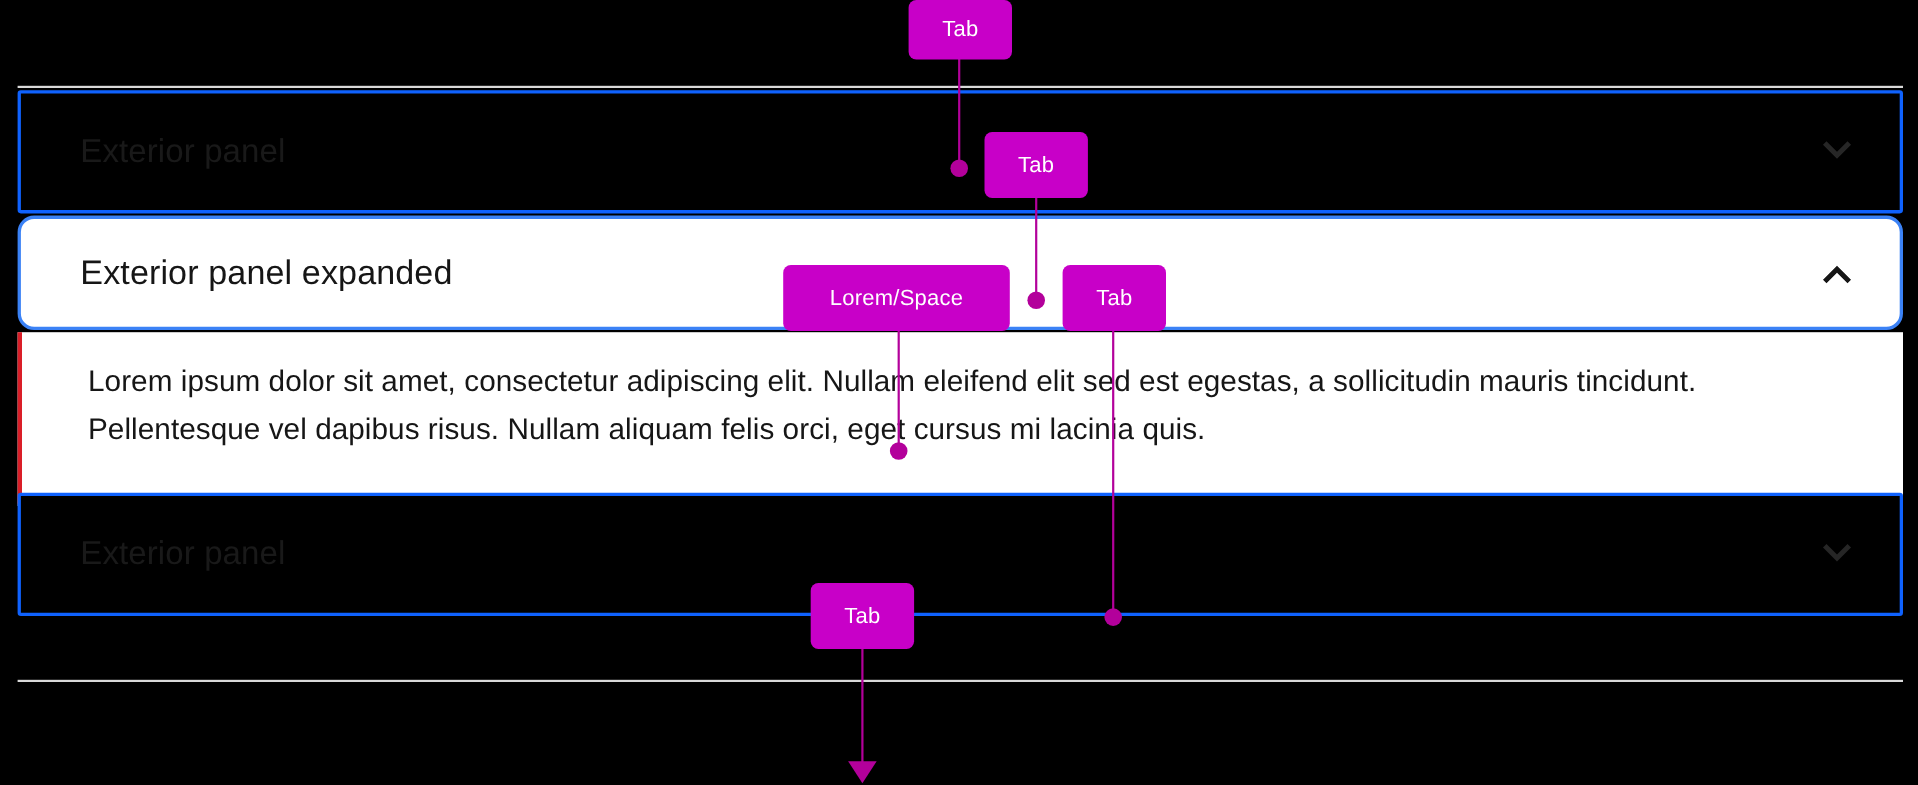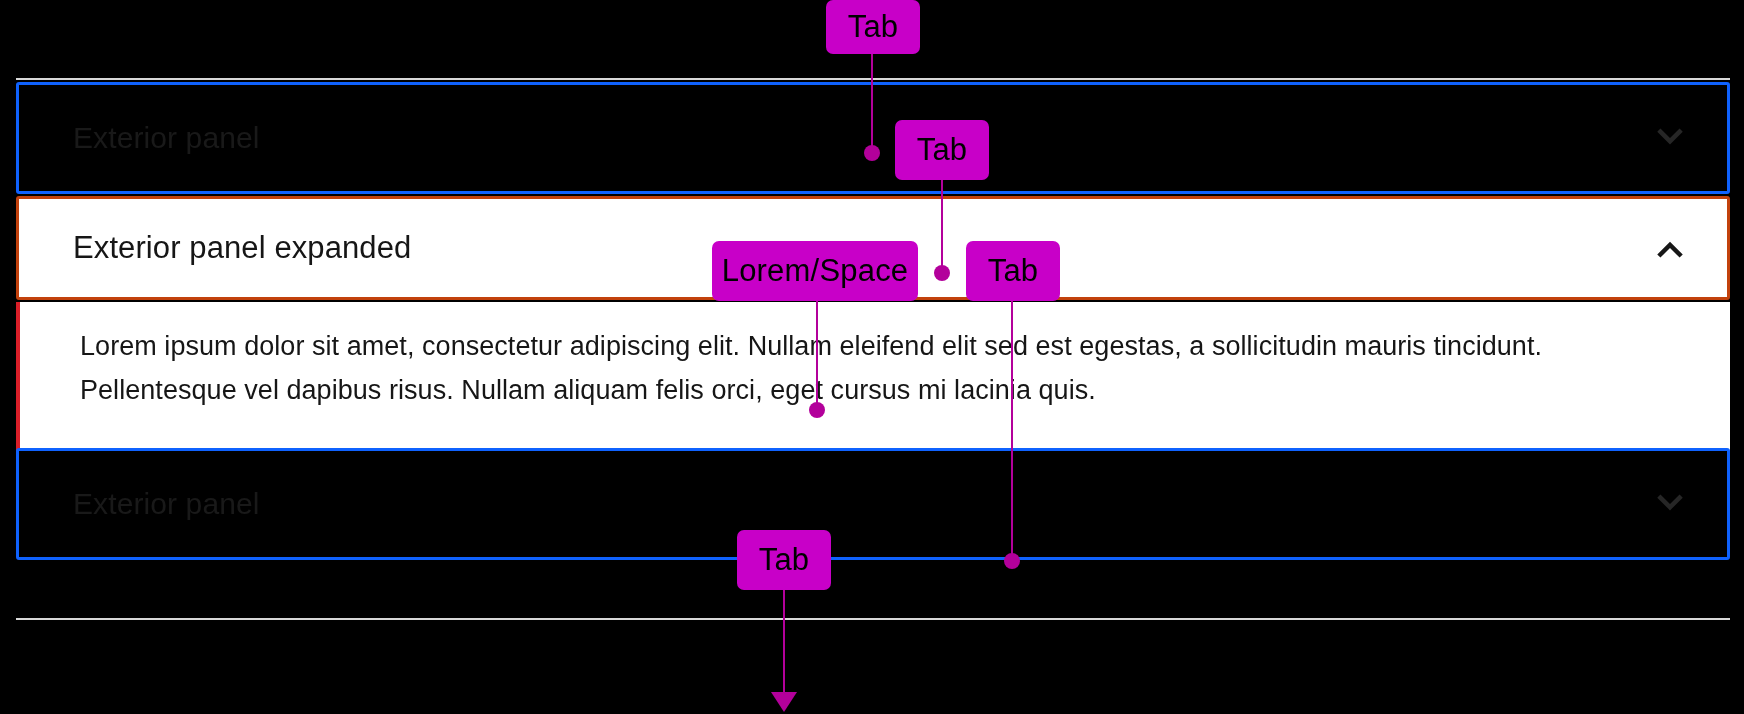--- a/index.html
+++ b/index.html
@@ -61,22 +61,22 @@
 
   .chev {
     width: 34px;
     height: 34px;
     display: block;
   }
 
   
   .panel-expanded-header {
     background: #ffffff;
-    border: 3px solid #c2410c;
-    border-radius: 3px;
+    border: 3px solid #3b82f6;
+    border-radius: 15px;
   }
 
   .panel-expanded-body {
     background: #ffffff;
     border-left: 4px solid #da1e28;
   }
 
   .body-text {
     position: absolute;
     left: 60px;
@@ -97,26 +97,26 @@
     position: absolute;
     background: #d9d9d9;
     height: 2px;
   }
 
   
   .badge {
     position: absolute;
     box-sizing: border-box;
     background: #c800c8;
-    color: #000000;
+    color: #ffffff;
     border-radius: 7px;
     display: flex;
     align-items: center;
     justify-content: center;
-    font-size: 31px;
+    font-size: 20px;
     letter-spacing: 0.2px;
     white-space: nowrap;
     z-index: 40;
   }
 
   .connector {
     position: absolute;
     background: #b3009b;
     width: 2px;
     z-index: 35;

